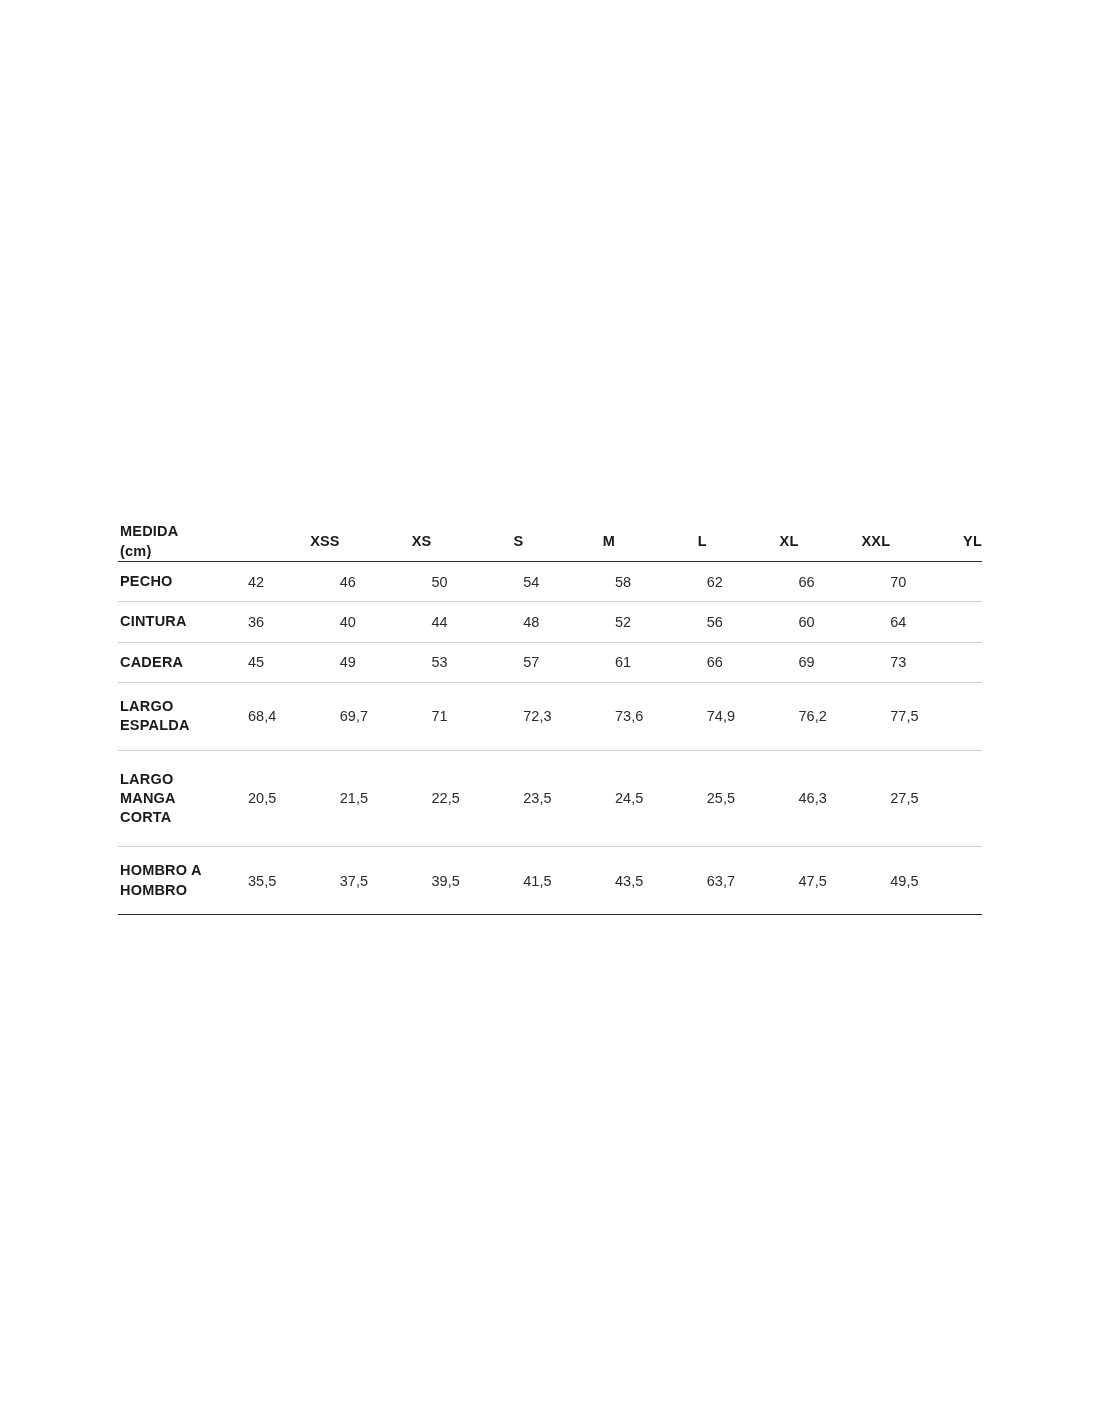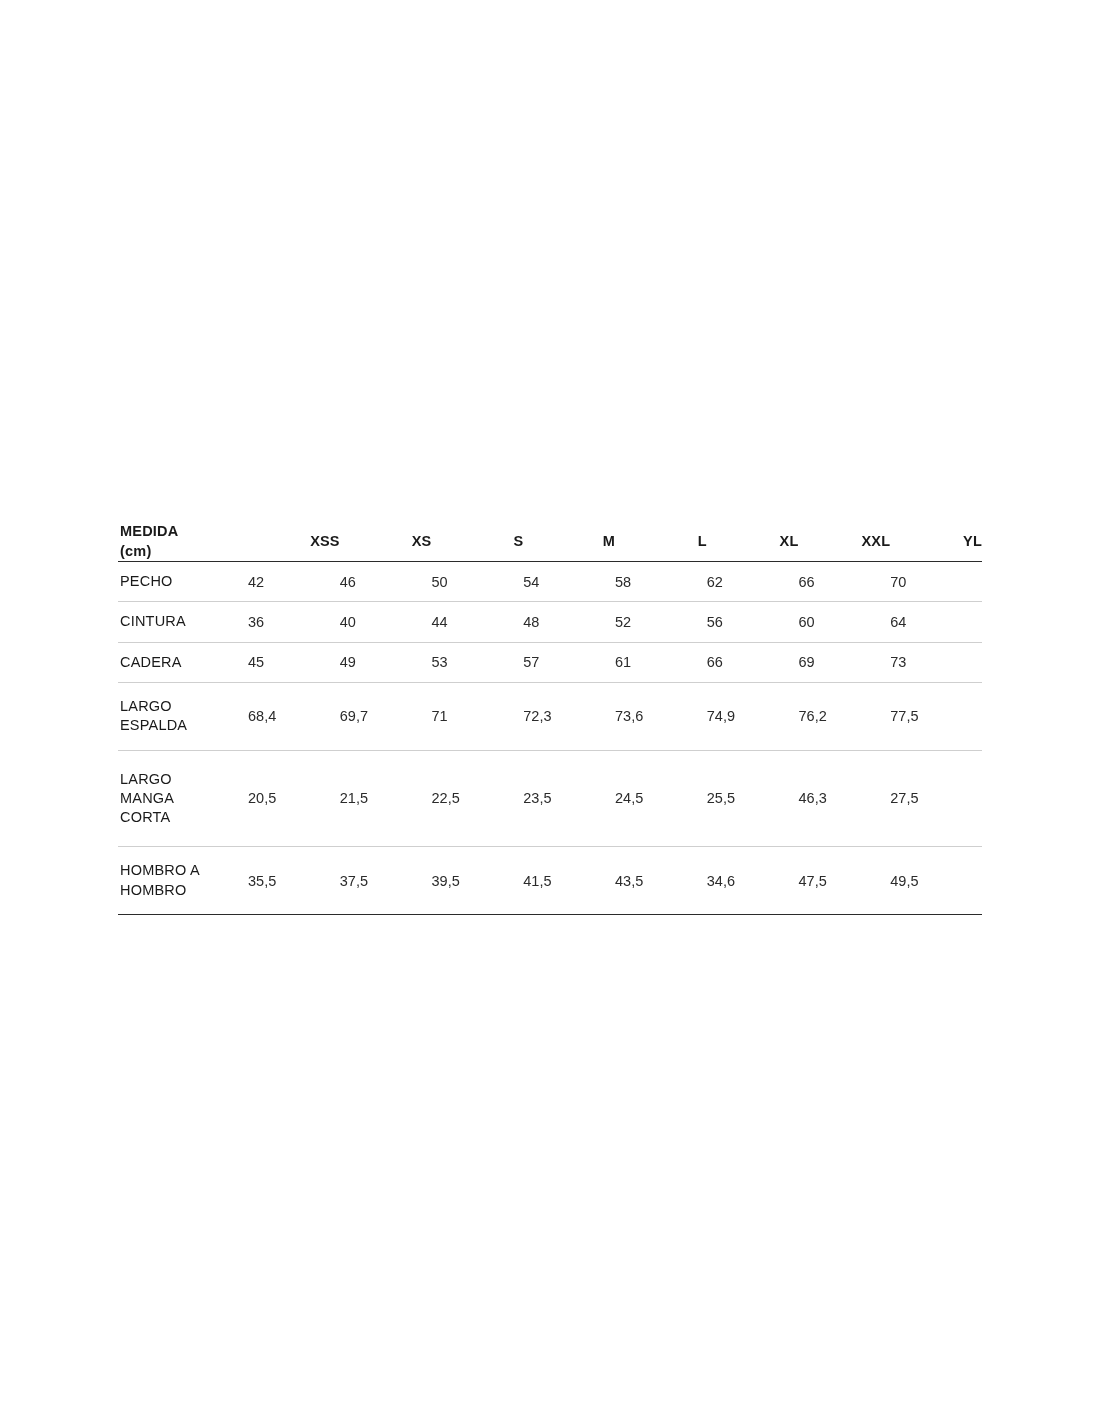--- a/index.html
+++ b/index.html
@@ -50,21 +50,21 @@
   thead th.measure-head {
     text-align: left;
     padding-left: 2px;
     width: 128px;
     margin-top: 48px;
   }
 
   tbody th.row-label {
     text-align: left;
     font-size: 14.5px;
-    font-weight: normal;
+    font-weight: bold;
     letter-spacing: 0.2px;
     color: #1a1a1a;
     padding: 10px 8px 10px 2px;
     line-height: 1.33;
     border-bottom: 1px solid #cfcfcf;
     width: 128px;
   }
 
   tbody td.value {
     font-size: 14.5px;
@@ -189,20 +189,20 @@
       <tr class="tall">
         <th class="row-label">
           <span>HOMBRO A</span><br>
           <span>HOMBRO</span>
         </th>
         <td class="value">35,5</td>
         <td class="value">37,5</td>
         <td class="value">39,5</td>
         <td class="value">41,5</td>
         <td class="value">43,5</td>
-        <td class="value">34,6</td>
+        <td class="value">63,7</td>
         <td class="value">47,5</td>
         <td class="value">49,5</td>
       </tr>
 
     </tbody>
   </table>
 </div>
 
 </body></html>

